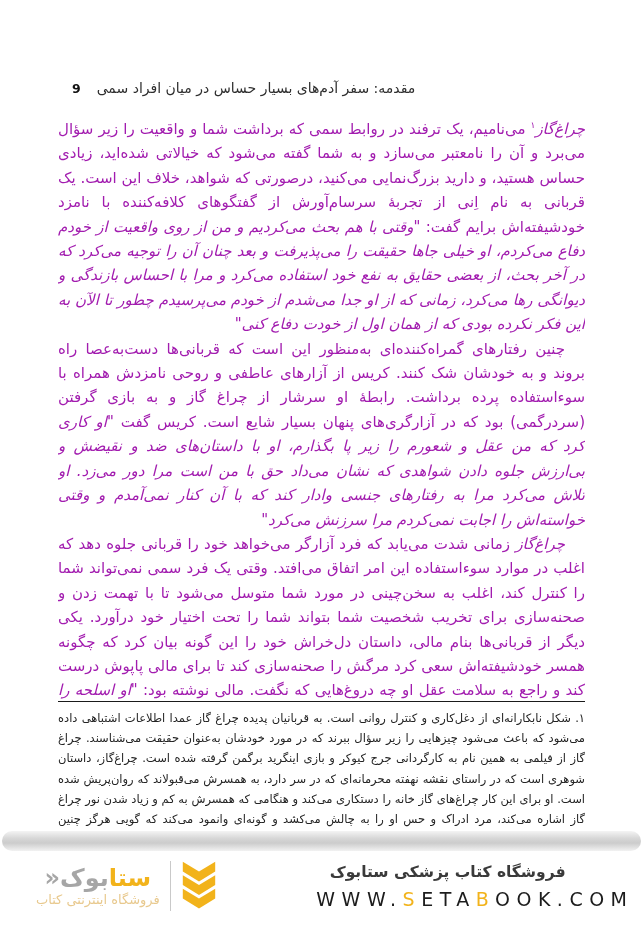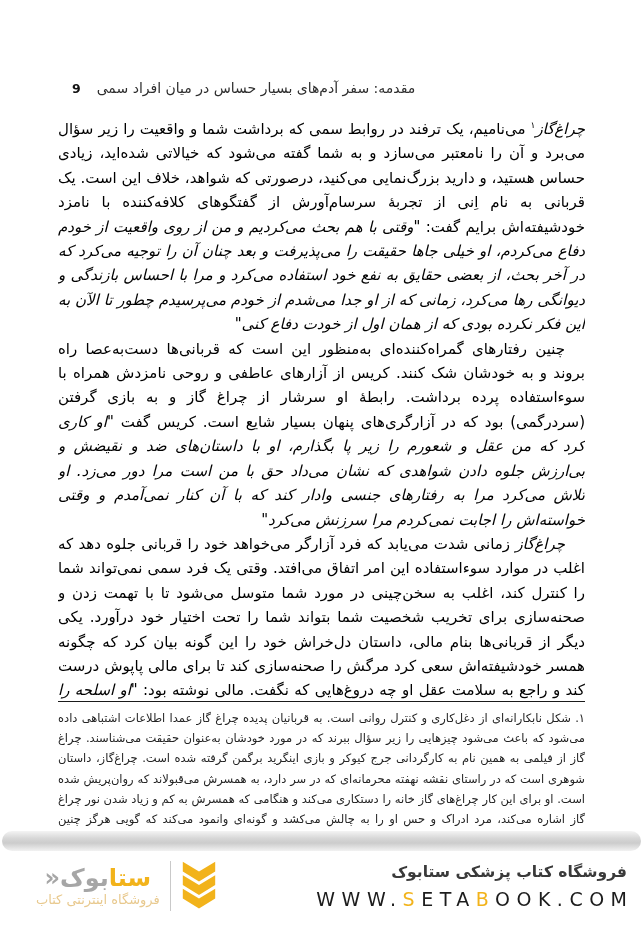--- a/index.html
+++ b/index.html
@@ -27,21 +27,21 @@
 
   
   .bodytext {
     margin-top: 21px;
     height: 584px;
     overflow: hidden;
     direction: rtl;
     text-align: justify;
     font-size: 15px;
     line-height: 24.4px;
-    color: #000000;
+    color: #a21caf;
   }
   .bodytext p { margin: 0; }
   .p-indent { text-indent: 20px; }
   .ital { font-style: italic; }
   sup.fnref { font-size: 9px; line-height: 0; }
 
   
   .fnrule { border: none; border-top: 1px solid #1a1a1a; margin: 0; }
   .footnote {
     direction: rtl;
@@ -71,21 +71,21 @@
     padding: 0 16px 4px 36px;
     background: #ffffff;
   }
   .logo-group { display: flex; align-items: center; gap: 10px; direction: ltr; }
   .wordmark-col { display: flex; flex-direction: column; align-items: center; gap: 1px; }
   .wordmark { direction: rtl; font-size: 24px; font-weight: bold; line-height: 26px; white-space: nowrap; }
   .gold { color: #F2B31B; }
   .graymark { color: #A6A6A6; }
   .tagline { font-size: 13px; color: #E8C98E; letter-spacing: 0.5px; }
   .logo-divider { width: 1px; height: 50px; background: #c9c9c9; }
-  .shop-col { display: flex; flex-direction: column; align-items: flex-end; gap: 7px; }
+  .shop-col { display: flex; flex-direction: column; align-items: center; gap: 7px; }
   .shop-name { font-size: 15.5px; font-weight: 600; color: #3a3a3a; direction: rtl; }
   .shop-url {
     font-size: 19px; font-weight: normal; color: #1c1c1c;
     letter-spacing: 6.5px; margin-right: -6.5px; direction: ltr; white-space: nowrap; margin-left: 48px;
   }
 </style>
 </head>
 <body>
 
 <div class="page">

